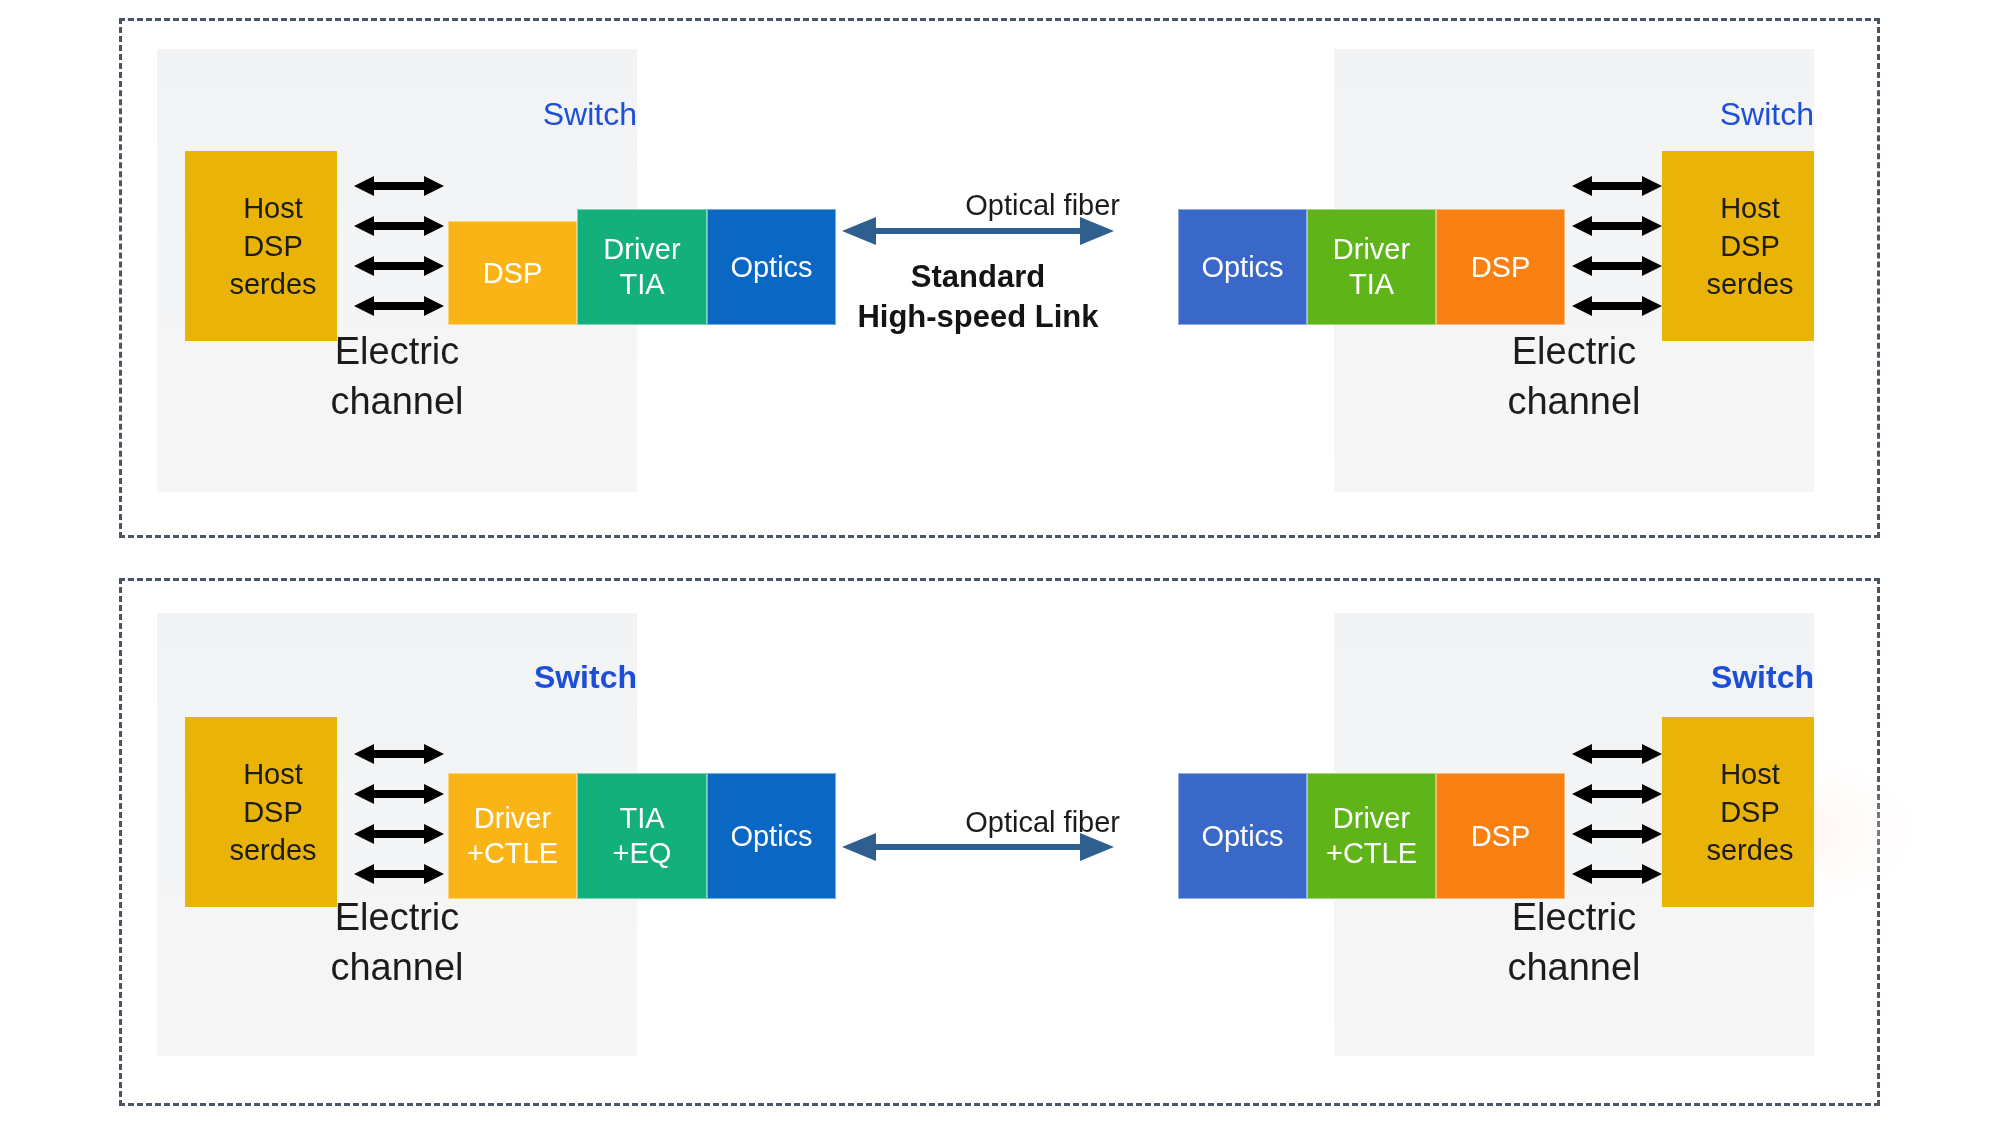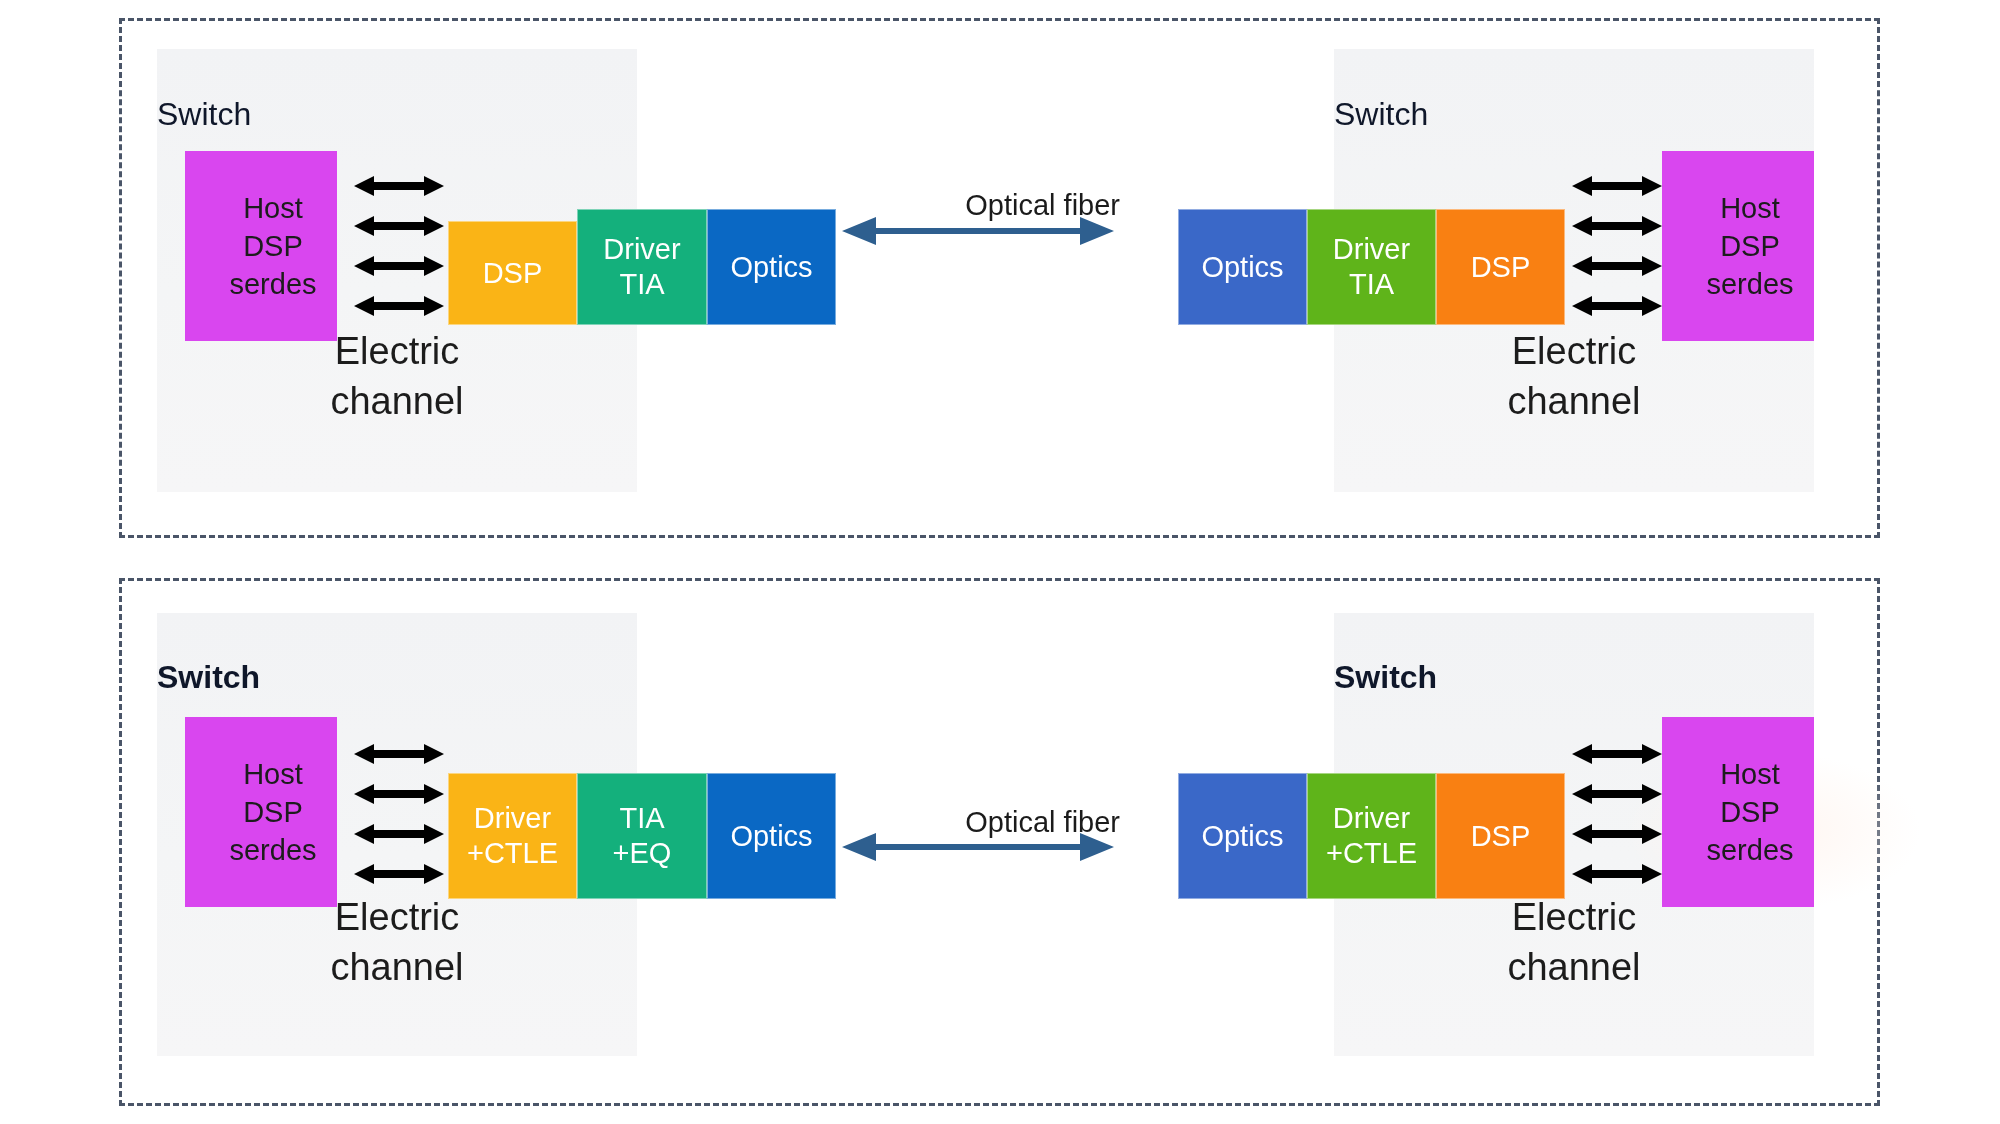--- a/index.html
+++ b/index.html
@@ -29,39 +29,39 @@
   
   .switch-card {
     position: absolute;
     background: linear-gradient(180deg,#f2f3f5 0%,#f4f5f6 55%,#f6f6f7 100%);
     box-sizing: border-box;
   }
 
   .switch-title {
     position: absolute;
     font-size: 32px;
-    color: #0f172a;
-    text-align: left;
+    color: #1d4ed8;
+    text-align: right;
     white-space: nowrap;
   }
   .switch-title.bold { font-weight: bold; }
 
   .panel-title {
     position: absolute;
     font-size: 33px;
     font-weight: bold;
     color: #141414;
     text-align: center;
     white-space: nowrap;
   }
 
   
   .host-box {
     position: absolute;
-    background: #d946ef;
+    background: #eab308;
     color: #1c1c1c;
     font-size: 29px;
     line-height: 1.32;
     display: flex;
     flex-direction: column;
     align-items: center;
     justify-content: center;
     text-align: center;
     box-sizing: border-box;
     padding-left: 24px;
@@ -172,20 +172,24 @@
   <div class="chip" style="left:585px; top:188px; width:129px; height:116px; background:#0a68c4;">
     <span>Optics</span>
   </div>
 
   <div class="fiber-label" style="left:714px; top:168px; width:284px;">Optical fiber</div>
   <div class="fiber-arrow" style="left:720px; top:192px;">
     <svg width="272" height="36" viewBox="0 0 272 36">
       <path d="M0 18 L34 4 L34 15 L238 15 L238 4 L272 18 L238 32 L238 21 L34 21 L34 32 Z" fill="#2e5f8f"></path>
     </svg>
   </div>
+  <div class="link-label" style="left:684px; top:236px; width:344px;">
+    <div>Standard</div>
+    <div>High-speed Link</div>
+  </div>
 
   <div class="chip" style="left:1056px; top:188px; width:129px; height:116px; background:#3a68c8;">
     <span>Optics</span>
   </div>
   <div class="chip" style="left:1185px; top:188px; width:129px; height:116px; background:#5fb41a;">
     <span>Driver</span>
     <span>TIA</span>
   </div>
   <div class="chip" style="left:1314px; top:188px; width:129px; height:116px; background:#f98012;">
     <span>DSP</span>

